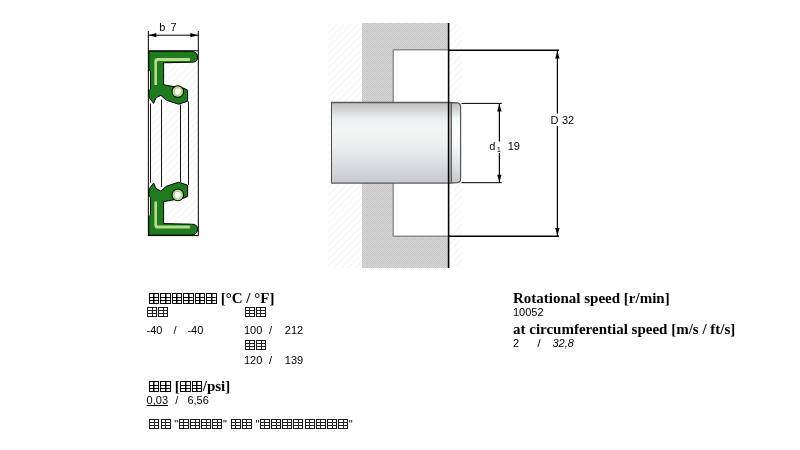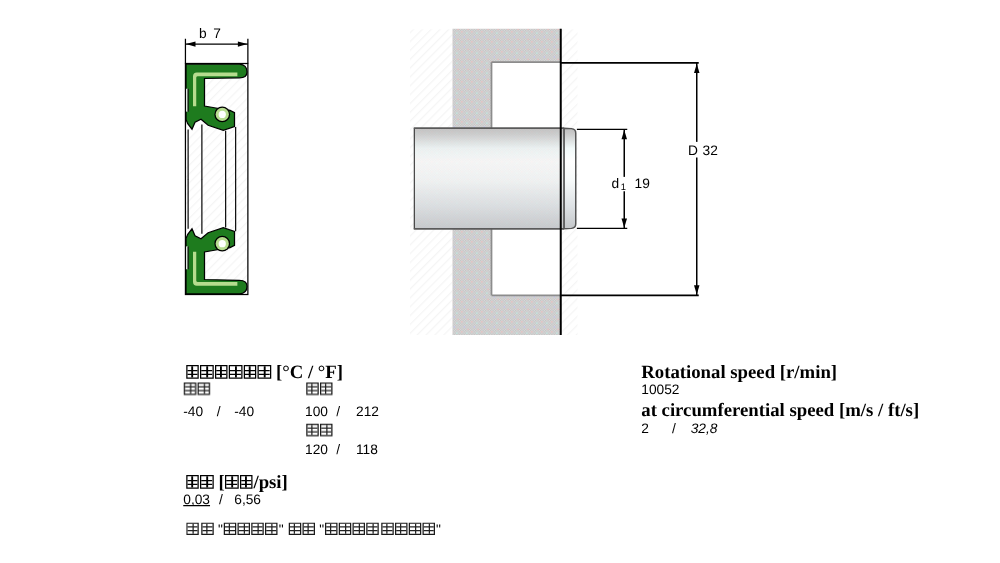--- a/index.html
+++ b/index.html
@@ -145,21 +145,21 @@
 <div class="tx" style="left:244px;top:306px;"><span class="cj"></span><span class="cj"></span></div>
 <div class="tx" style="left:146.6px;top:324px;">-40</div>
 <div class="tx" style="left:173.4px;top:324px;">/</div>
 <div class="tx" style="left:187.4px;top:324px;">-40</div>
 <div class="tx" style="left:244px;top:324px;">100</div>
 <div class="tx" style="left:269px;top:324px;">/</div>
 <div class="tx" style="left:284.8px;top:324px;">212</div>
 <div class="tx" style="left:244.4px;top:339px;"><span class="cj"></span><span class="cj"></span></div>
 <div class="tx" style="left:244px;top:354px;text-align:center;">120</div>
 <div class="tx" style="left:269px;top:354px;">/</div>
-<div class="tx" style="left:284.8px;top:354px;">118</div>
+<div class="tx" style="left:284.8px;top:354px;">139</div>
 <div class="tx bh" style="left:148px;top:378px;"><span class="cjb"></span><span class="cjb"></span> [<span class="cjb"></span><span class="cjb"></span>/psi]</div>
 <div class="tx" style="left:146.6px;top:394px;text-decoration:underline;">0,03</div>
 <div class="tx" style="left:175.3px;top:394px;">/</div>
 <div class="tx" style="left:187.4px;top:394px;">6,56</div>
 <div class="tx" style="left:148.9px;top:418px;"><span class="cj"></span><span class="cj"></span> "<span class="cj"></span><span class="cj"></span><span class="cj"></span><span class="cj"></span>" <span class="cj"></span><span class="cj"></span> "<span class="cj"></span><span class="cj"></span><span class="cj"></span><span class="cj"></span><span class="cj"></span><span class="cj"></span><span class="cj"></span><span class="cj"></span>"</div>
 <div class="tx bh" style="left:513px;top:290px;">Rotational speed [r/min]</div>
 <div class="tx" style="left:513px;top:305.5px;">10052</div>
 <div class="tx bh" style="left:513px;top:321px;">at circumferential speed [m/s / ft/s]</div>
 <div class="tx" style="left:513px;top:337px;">2</div>
 <div class="tx" style="left:537.5px;top:337px;">/</div>

